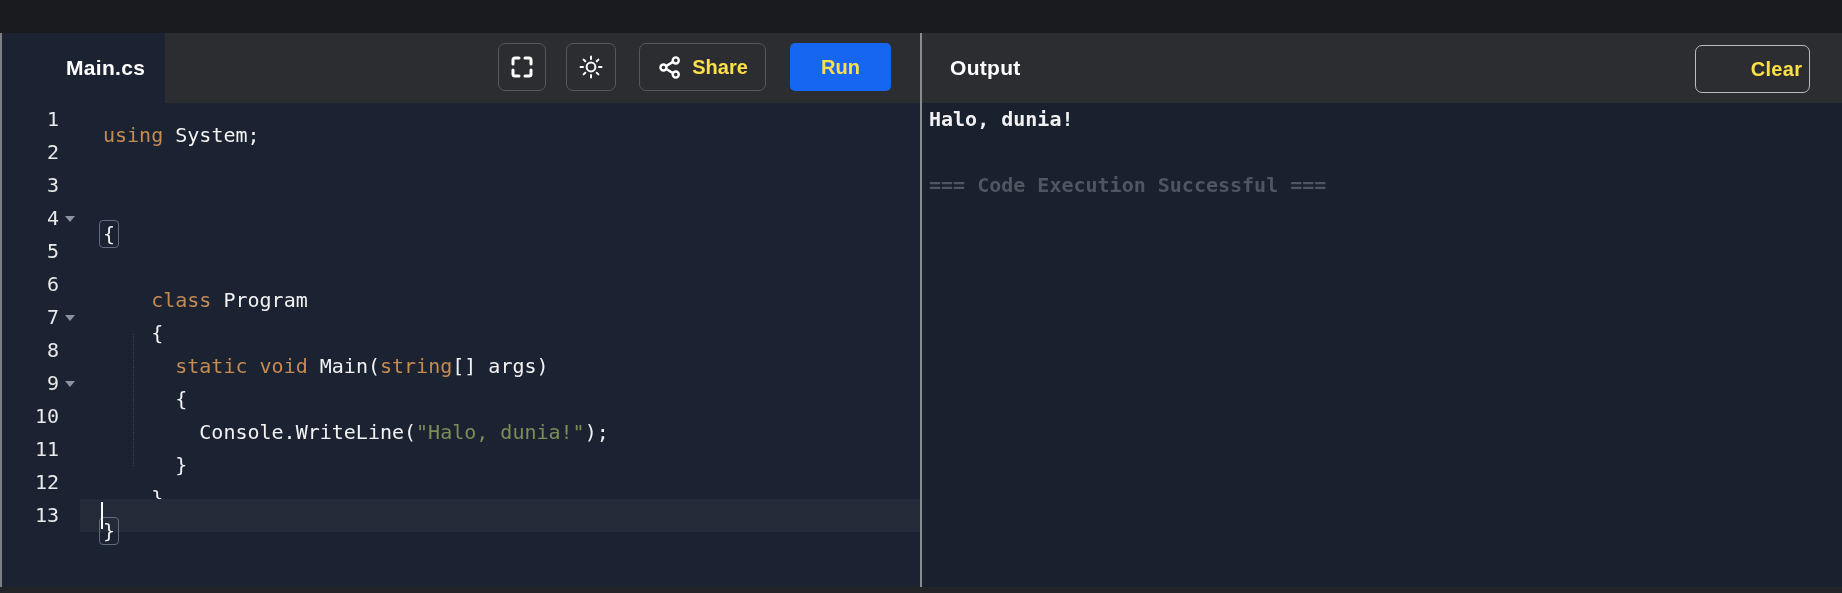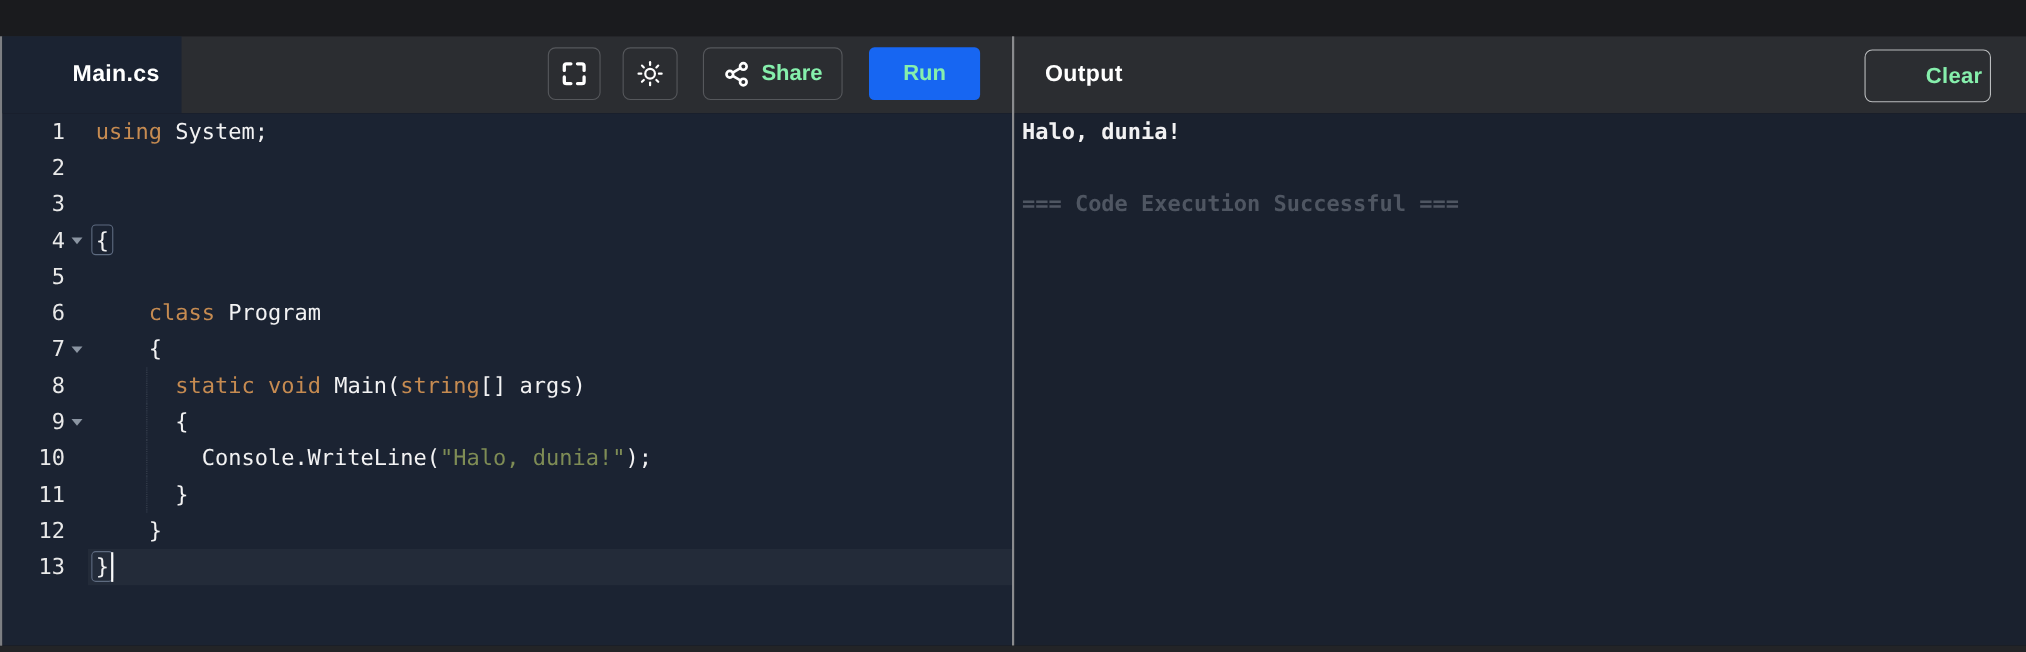--- a/index.html
+++ b/index.html
@@ -18,40 +18,40 @@
   .output-panel{position:absolute;left:922px;top:103px;width:920px;height:484px;background:var(--bg_output,#1a212e);}
 
   
   .tab{position:absolute;left:2px;top:33px;width:163px;height:70px;background:var(--bg_editor,#1b2332);
        display:flex;align-items:center;box-sizing:border-box;padding-left:64px;
        color:#ffffff;font-size:21px;font-weight:700;letter-spacing:.3px;cursor:pointer;}
 
   
   .hbtn{position:absolute;top:43px;height:48px;box-sizing:border-box;border:1px solid #56585c;
         border-radius:7px;background:transparent;display:flex;align-items:center;justify-content:center;
-        color:#86efac;cursor:pointer;}
+        color:#fde047;cursor:pointer;}
   .btn-fullscreen{left:498px;width:48px;}
   .btn-theme{left:566px;width:50px;}
   .btn-share{left:639px;width:127px;gap:10px;font-size:20px;font-weight:700;}
   .btn-run{left:790px;width:101px;border:none;border-radius:5px;background:var(--accent,#1766f2);
            font-size:20px;font-weight:700;}
   .btn-clear{left:1695px;top:45px;width:115px;height:48px;border:1px solid #babcbe;border-radius:7px;
              font-size:20px;font-weight:600;letter-spacing:.3px;padding-left:48px;}
   .output-title{position:absolute;left:950px;top:33px;height:70px;display:flex;align-items:center;
                 color:#fff;font-size:21px;font-weight:700;letter-spacing:.3px;}
 
   
   .code-row{position:absolute;left:2px;width:918px;height:33px;}
   .active-bg{position:absolute;left:78px;right:0;top:0;bottom:0;background:var(--active_line,#232b39);}
   .gutter-num{position:absolute;left:0;top:0;width:57px;height:33px;line-height:33px;text-align:right;
               color:var(--linenum,#e9e9e9);font-family:"DejaVu Sans Mono",monospace;font-size:20px;}
   .fold{position:absolute;left:63px;top:14px;width:0;height:0;
         border-left:5.5px solid transparent;border-right:5.5px solid transparent;
         border-top:6.5px solid #8b95a2;cursor:pointer;}
-  .code-pre{position:absolute;left:85px;top:0;height:33px;line-height:33px;margin:0;
+  .code-pre{position:absolute;left:85px;top:0;height:33px;line-height:33px;margin:16px;
             font-family:"DejaVu Sans Mono",monospace;font-size:20px;white-space:pre;}
   .guide{position:absolute;left:131px;top:0;height:33px;width:0;border-left:1px dotted #3a4352;}
   .tk-kw{color:var(--keyword,#c68b51);} .tk-str{color:var(--string,#7e8c55);} .tk-pl{color:var(--plain,#f2f2f3);}
   .box{border:1px solid var(--bracket_box,#5e6b80);border-radius:4px;padding:1px 3px;margin:0 -4px;}
   .cursor{position:absolute;left:99px;top:3px;width:2px;height:27px;background:#fafafa;}
 
   
   .out-row{position:absolute;left:929px;width:905px;height:33px;line-height:33px;
            font-family:"DejaVu Sans Mono",monospace;font-size:20px;white-space:pre;font-weight:bold;}
   .out-stdout{color:#f1f1f2;} .out-status{color:var(--status_gray,#4f5662);}

